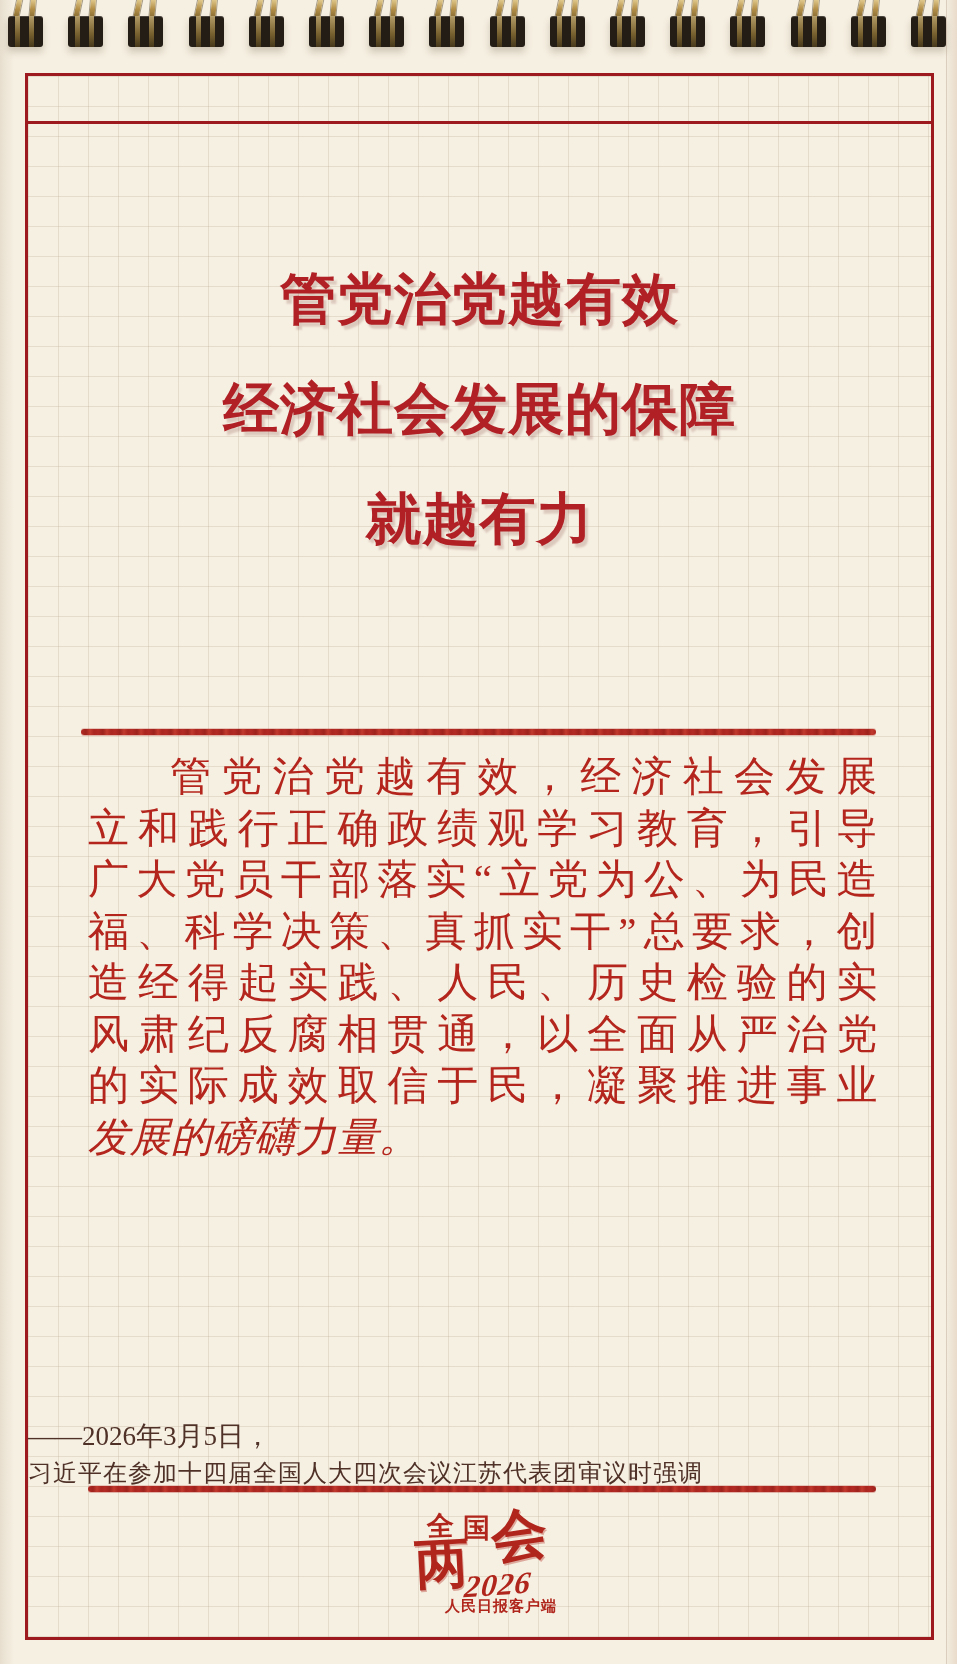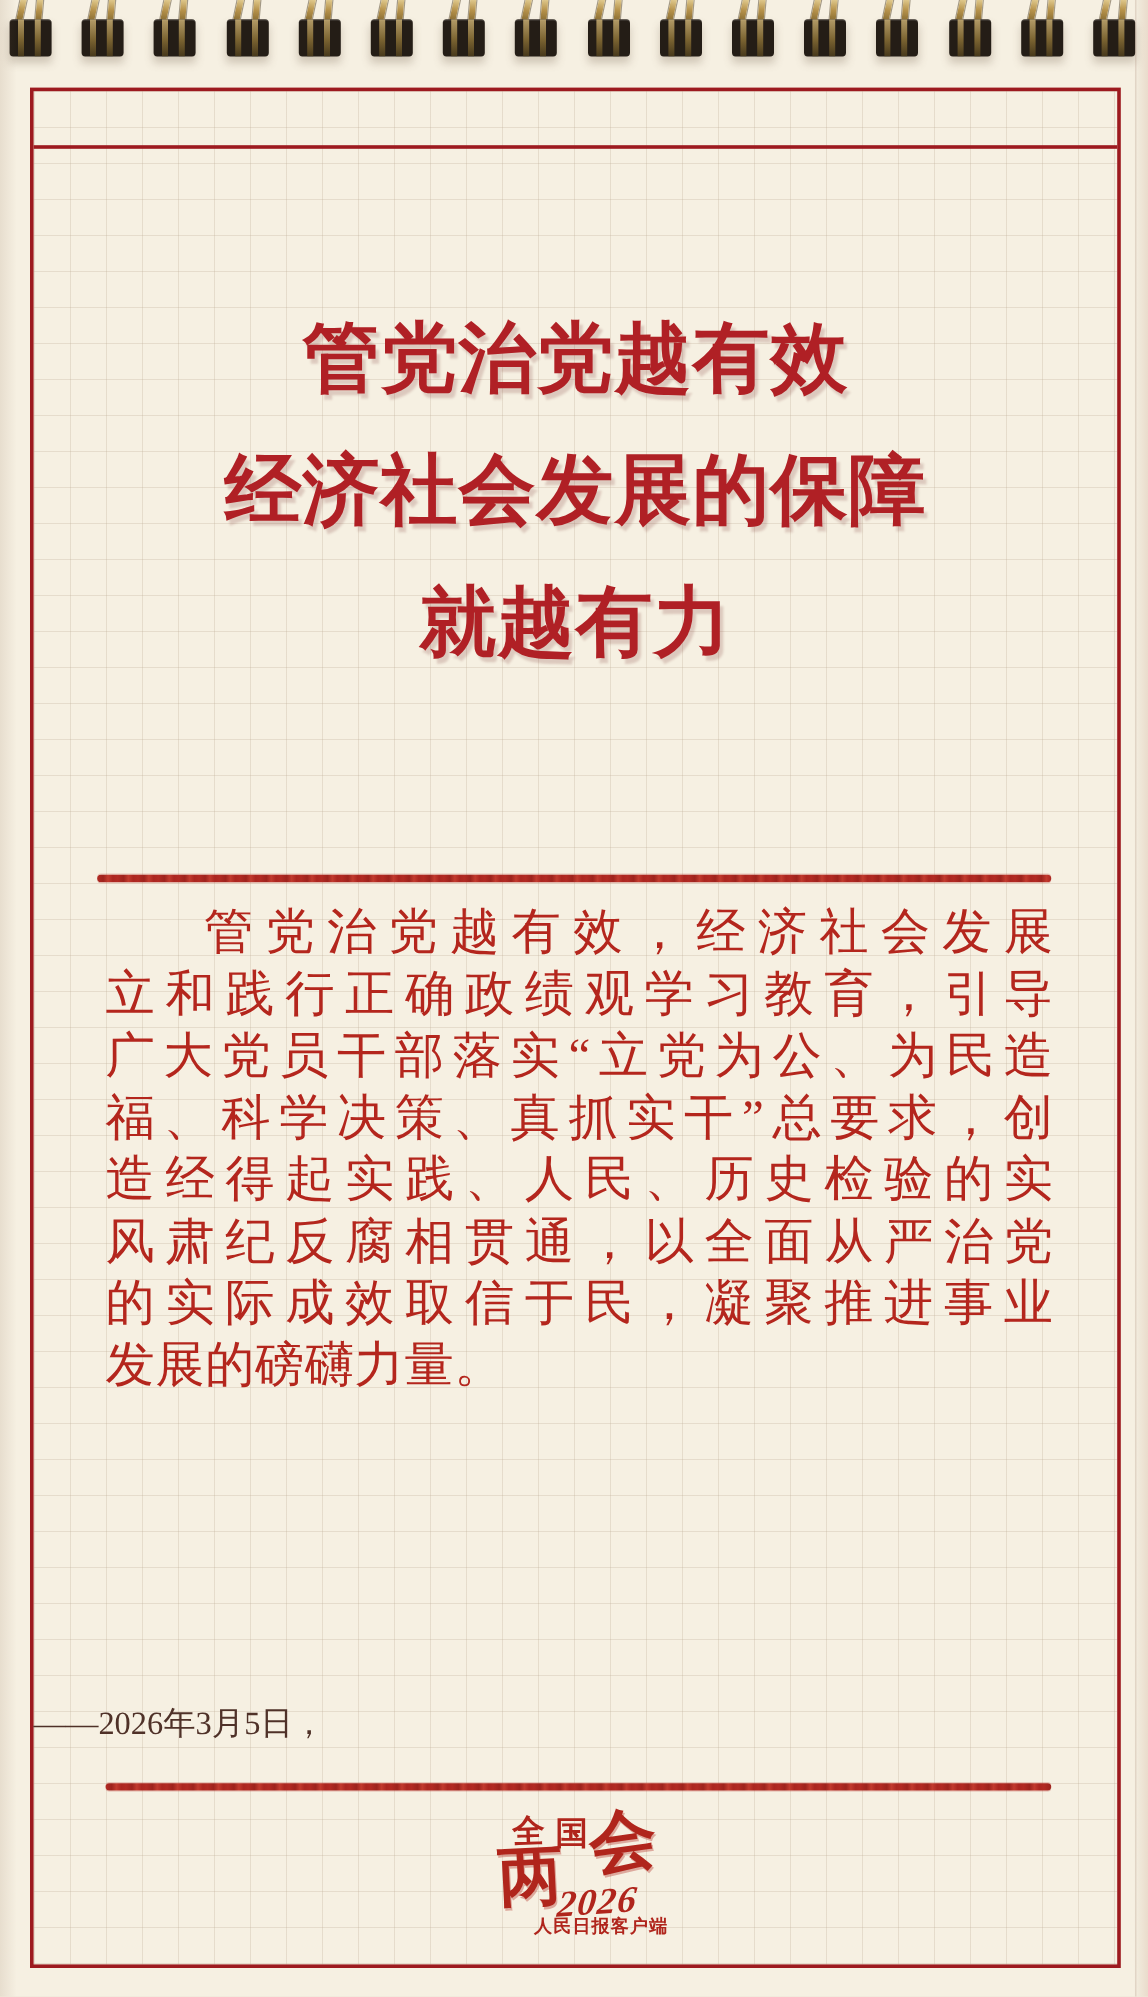--- a/index.html
+++ b/index.html
@@ -56,21 +56,21 @@
       repeating-linear-gradient(to bottom, rgba(187,168,146,0.28) 0 1px, rgba(0,0,0,0) 1px 30px);
   }
   .head-rule {
     position:absolute; left:0; right:0; top:45px; height:3px;
     background:#9d1a1f;
   }
 
   
   .headline { position:absolute; left:0; right:0; top:168px; text-align:center; }
   .headline .title-line {
-    font-size:64px; line-height:110px; font-weight:900;
+    font-size:56px; line-height:110px; font-weight:900;
     color:#b02025; letter-spacing:1px; white-space:nowrap;
     text-shadow:3px 4px 2px rgba(105,28,25,0.18);
   }
 
   
   .rough-line {
     position:absolute; height:6px; border-radius:3px;
     background-image:repeating-linear-gradient(90deg,
       #b22a23 0px, #9e231d 5px, #c23a2e 9px, #ab2620 13px, #b22a23 17px);
     box-shadow:0 1px 0 rgba(178,42,35,0.30), 0 -1px 0 rgba(178,42,35,0.22);
@@ -80,21 +80,21 @@
 
   
   .quote-body { position:absolute; left:60px; width:790px; top:675px;
     color:#b4261d; }
   .body-line {
     font-size:41px; line-height:51.5px;
     text-align:justify; text-align-last:justify;
     white-space:nowrap0; letter-spacing:0.5px;
   }
   .body-line:first-child { text-indent:82px; }
-  .body-line:last-child  { text-align-last:left; }
+  .body-line:last-child  { text-align-last:left;font-style:italic; }
 
   
   .attribution { position:absolute; left:0; right:0; top:1345px; text-align:left; color:#4f3128; }
   .attr-date { font-size:27px; line-height:30px; }
   .attr-src  { font-size:24px; line-height:28px; margin-top:8px; letter-spacing:1px; }
 
   
   .logo { position:absolute; left:379px; top:1429px; width:150px; height:115px;
     color:#b0251c; font-weight:bold; }
   .logo span { position:absolute; display:block; line-height:1; }
@@ -262,20 +262,21 @@
         <div class="body-line">广大党员干部落实“立党为公、为民造</div>
         <div class="body-line">福、科学决策、真抓实干”总要求，创</div>
         <div class="body-line">造经得起实践、人民、历史检验的实</div>
         <div class="body-line">风肃纪反腐相贯通，以全面从严治党</div>
         <div class="body-line">的实际成效取信于民，凝聚推进事业</div>
         <div class="body-line">发展的磅礴力量。</div>
       </div>
 
     <div class="attribution">
       <div class="attr-date">——2026年3月5日，</div>
+      <div class="attr-src">习近平在参加十四届全国人大四次会议江苏代表团审议时强调</div>
     </div>
 
     <div class="rough-line divider-bottom"></div>
 
     <div class="logo">
       <span class="lg-quan">全</span>
       <span class="lg-guo">国</span>
       <span class="lg-hui">会</span>
       <span class="lg-liang">两</span>
       <span class="lg-year">2026</span>

